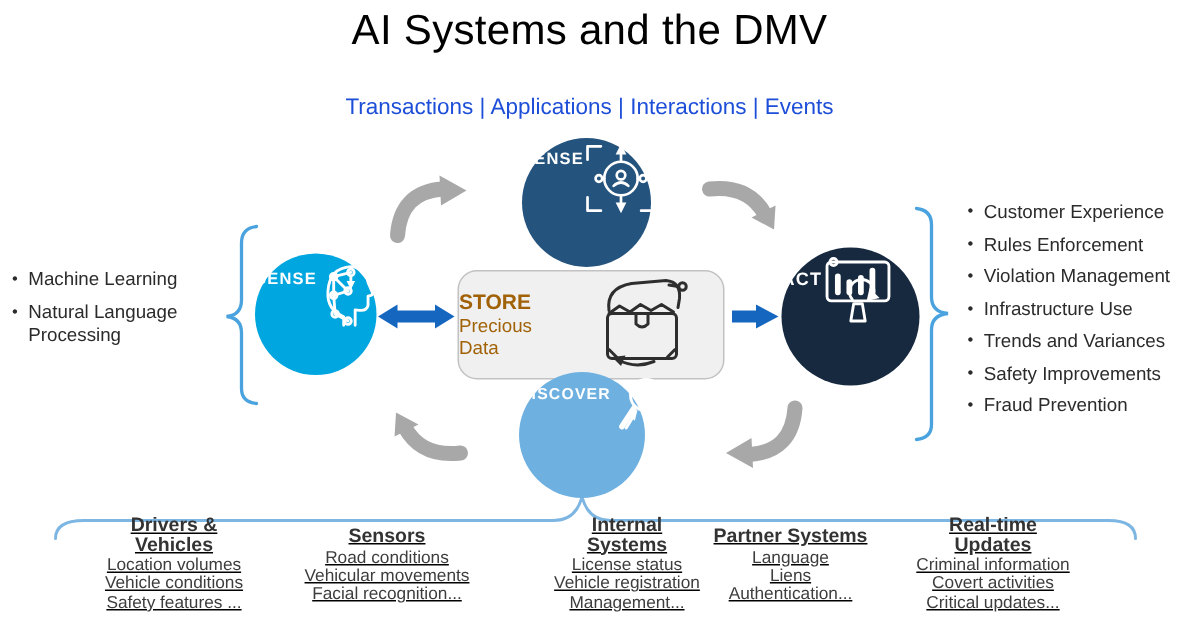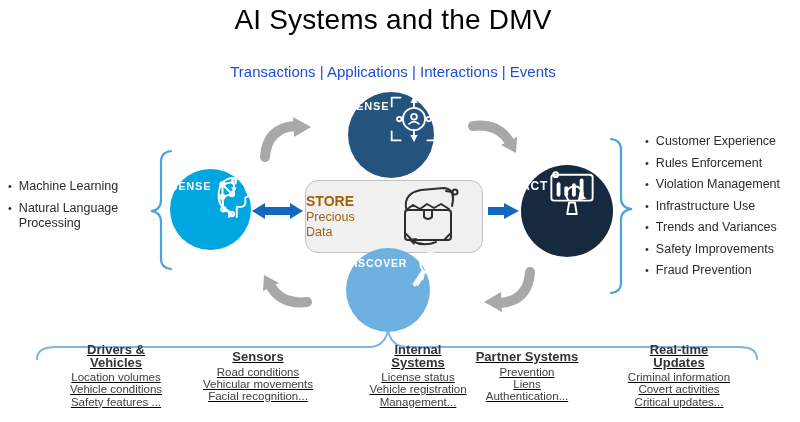--- a/index.html
+++ b/index.html
@@ -47,21 +47,21 @@
   .right-list{position:absolute;left:645px;top:135px;width:152px;z-index:2;}
   .blt-item{display:flex;font-size:12.5px;color:#2b2b2b;line-height:15px;margin-bottom:7px;}
   .right-list .blt-item{line-height:13.5px;margin-bottom:8px;}
   .bdot{margin-right:7px;font-size:11px;line-height:inherit;}
 
   .bgroup{position:absolute;transform:translateX(-50%);text-align:center;z-index:2;white-space:nowrap;text-decoration:underline;}
   .bhead{font-weight:bold;font-size:13px;line-height:12.5px;color:#333;}
   .bitems{margin-top:2px;}
   .bitem{font-size:11.5px;line-height:12.3px;color:#3d3d3d;}
   .g1{left:116px;top:344px;} .g2{left:258px;top:351px;} .g3{left:392px;top:344px;margin-left:26px;}
-  .g4{left:527px;top:351px;} .g5{left:662px;top:344px;margin-left:17px;}
+  .g4{left:527px;top:351px;} .g5{left:662px;top:344px;}
 </style>
 </head>
 <body>
 
 <div class="canvas">
 
   <div class="title">AI Systems and the DMV</div>
   <div class="subtitle">Transactions | Applications | Interactions | Events</div>
 
   <svg class="overlay" width="800" height="422" viewBox="0 0 800 422">
@@ -264,21 +264,21 @@
     <div class="bitems">
       <div class="bitem">License status</div>
       <div class="bitem">Vehicle registration</div>
       <div class="bitem">Management...</div>
     </div>
   </div>
 
   <div class="bgroup g4">
     <div class="bhead">Partner Systems</div>
     <div class="bitems">
-      <div class="bitem">Prevention</div>
+      <div class="bitem">Language</div>
       <div class="bitem">Liens</div>
       <div class="bitem">Authentication...</div>
     </div>
   </div>
 
   <div class="bgroup g5">
     <div class="bhead">Real-time</div>
     <div class="bhead">Updates</div>
     <div class="bitems">
       <div class="bitem">Criminal information</div>

